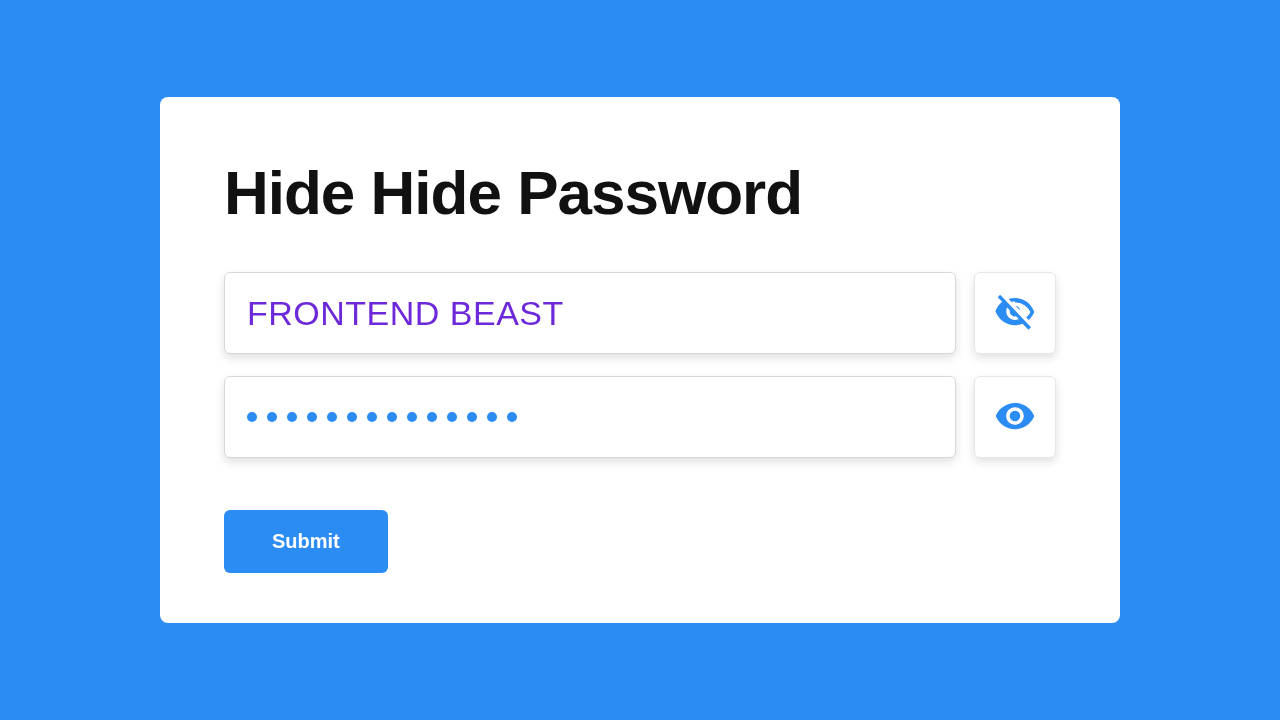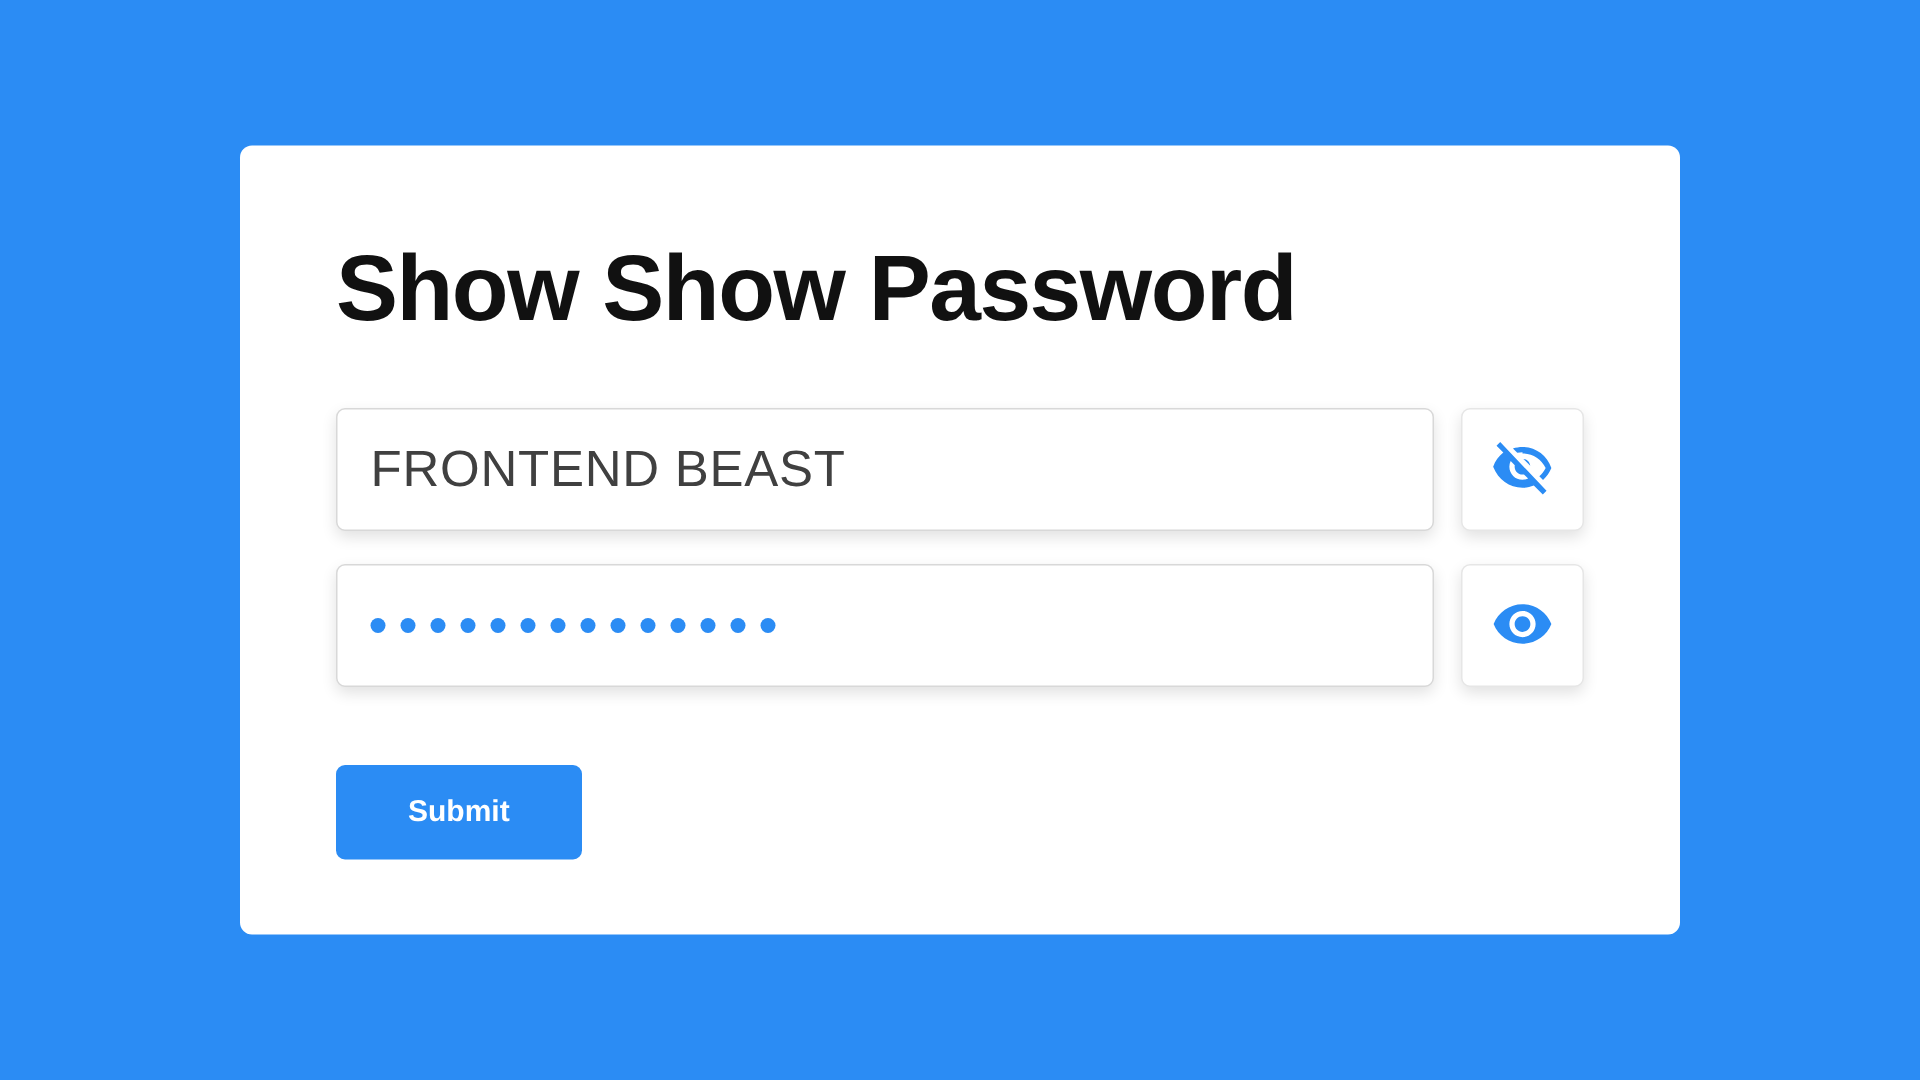--- a/index.html
+++ b/index.html
@@ -36,21 +36,21 @@
       margin-bottom: 22px;
     }
     .text-input {
       flex: 1;
       height: 82px;
       border: 1px solid #d8d8d8;
       border-radius: 6px;
       padding: 0 22px;
       font-size: 34px;
       font-weight: 500;
-      color: #404040;
+      color: #6d28d9;
       background: #ffffff;
       box-shadow: 0 4px 10px rgba(0,0,0,0.12);
       outline: none;
       letter-spacing: 0.5px;
     }
     .text-input::placeholder {
       color: #3b8ff2;
     }
     .password-dots {
       flex: 1;
@@ -96,21 +96,21 @@
       font-size: 20px;
       font-weight: 700;
       padding: 20px 48px;
       cursor: pointer;
     }
   </style>
 </head>
 <body>
 
 <div class="card">
-  <h1 class="title">Show Show Password</h1>
+  <h1 class="title">Hide Hide Password</h1>
 
   <div class="row">
     <input type="text" class="text-input" value="FRONTEND BEAST" style="">
     <button class="toggle-btn">
       <span>
         <svg viewBox="0 0 24 24">
             <path d="M12 6.5c3.79 0 7.17 2.13 8.82 5.5-.59 1.22-1.42 2.27-2.41 3.12l1.41 1.41c1.39-1.23 2.49-2.77 3.18-4.53C21.27 7.11 17 4 12 4c-1.27 0-2.49.2-3.64.57l1.65 1.65c.66-.14 1.32-.22 1.99-.22zM2.1 3.51L4.69 6.1C2.96 7.47 1.58 9.3.82 11.5 2.73 16.39 7 19.5 12 19.5c1.52 0 2.97-.3 4.31-.82l3.43 3.43 1.41-1.41L3.51 2.1 2.1 3.51zM12 16.5c-2.76 0-5-2.24-5-5 0-.77.18-1.5.49-2.14l1.57 1.57c-.03.18-.06.37-.06.57 0 1.66 1.34 3 3 3 .2 0 .38-.03.57-.07L14.14 16c-.65.31-1.37.5-2.14.5zm2.97-5.33c-.15-1.4-1.25-2.49-2.64-2.64l2.64 2.64z"></path>
           </svg>
       </span>
     </button>

